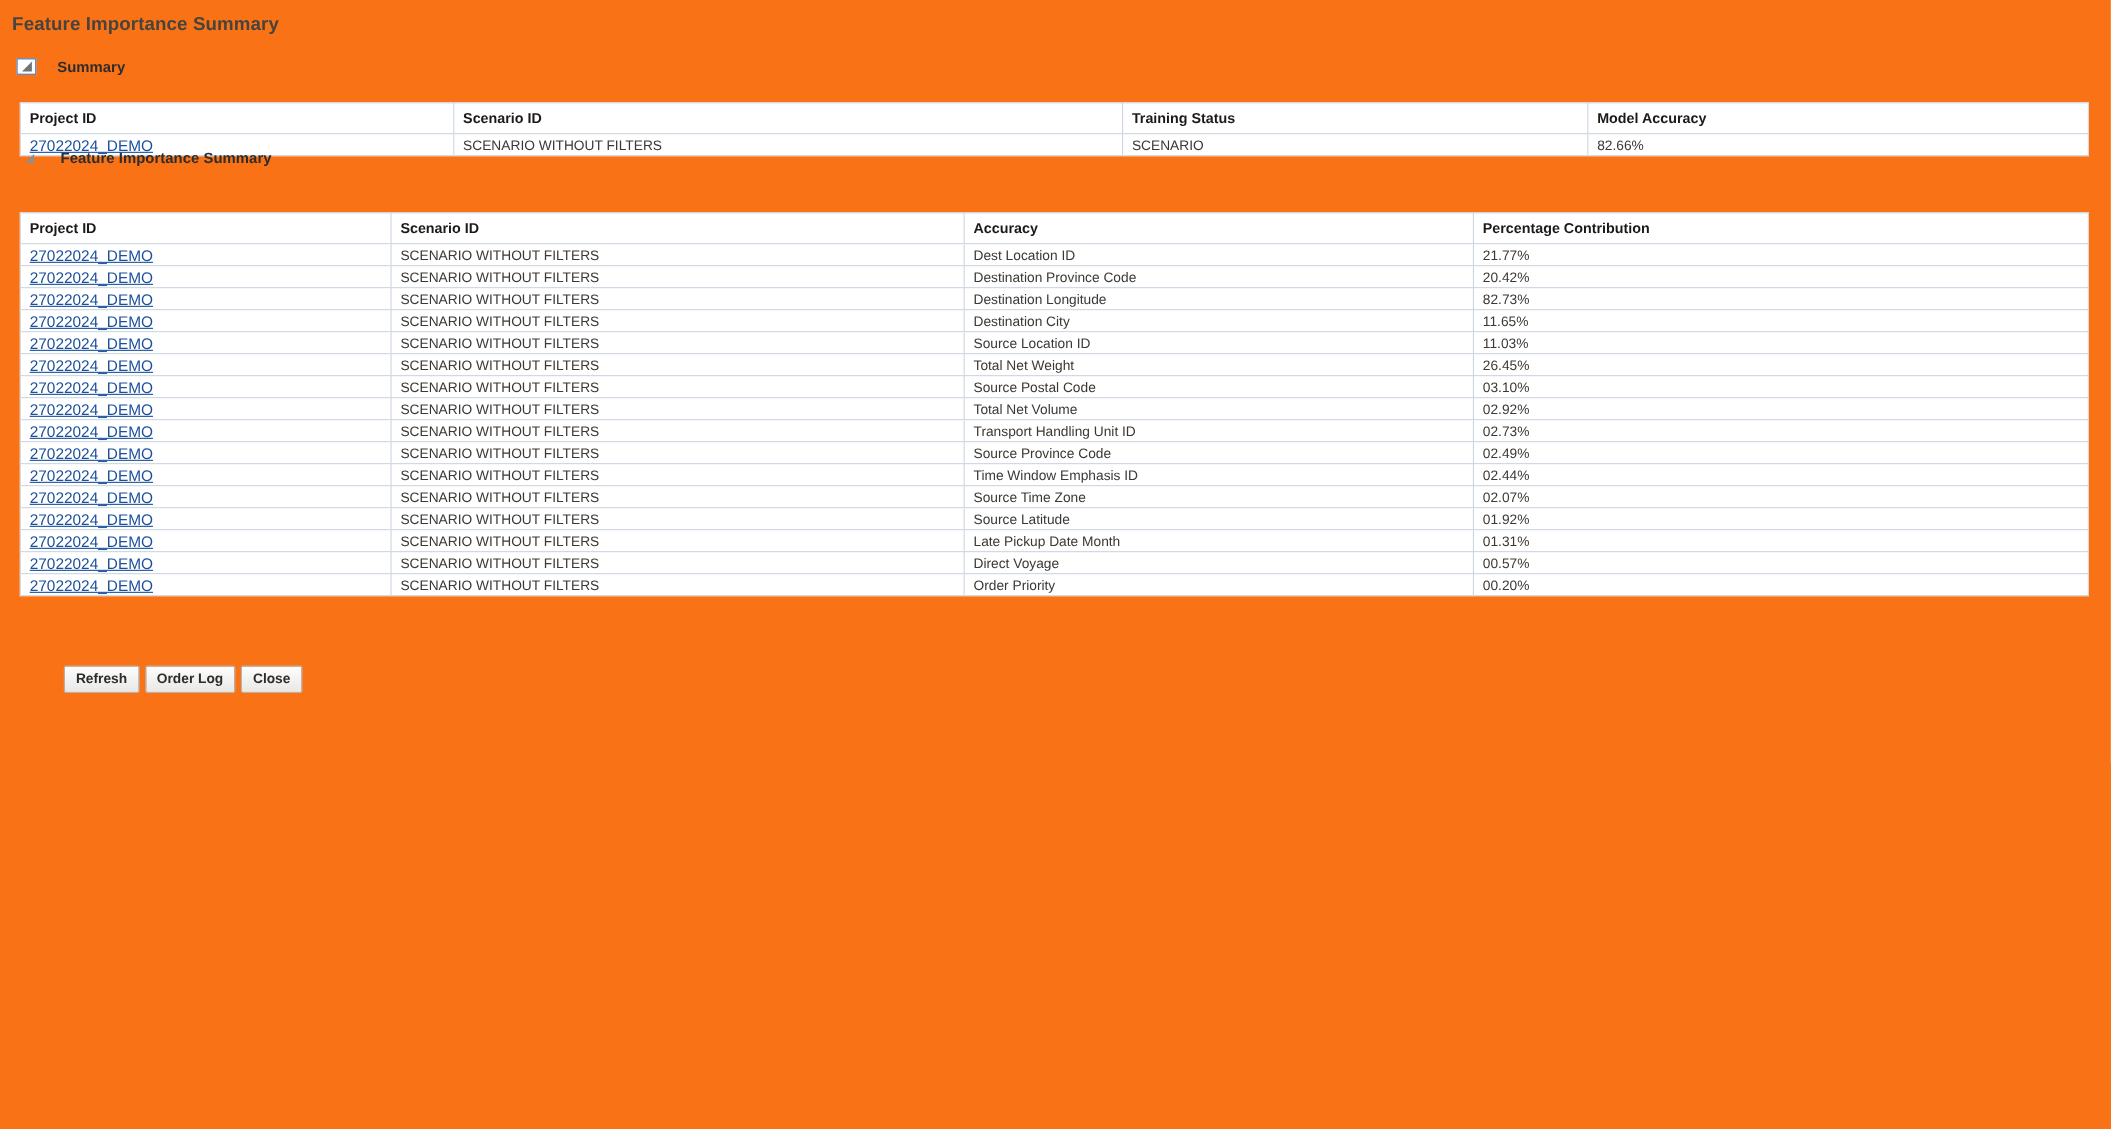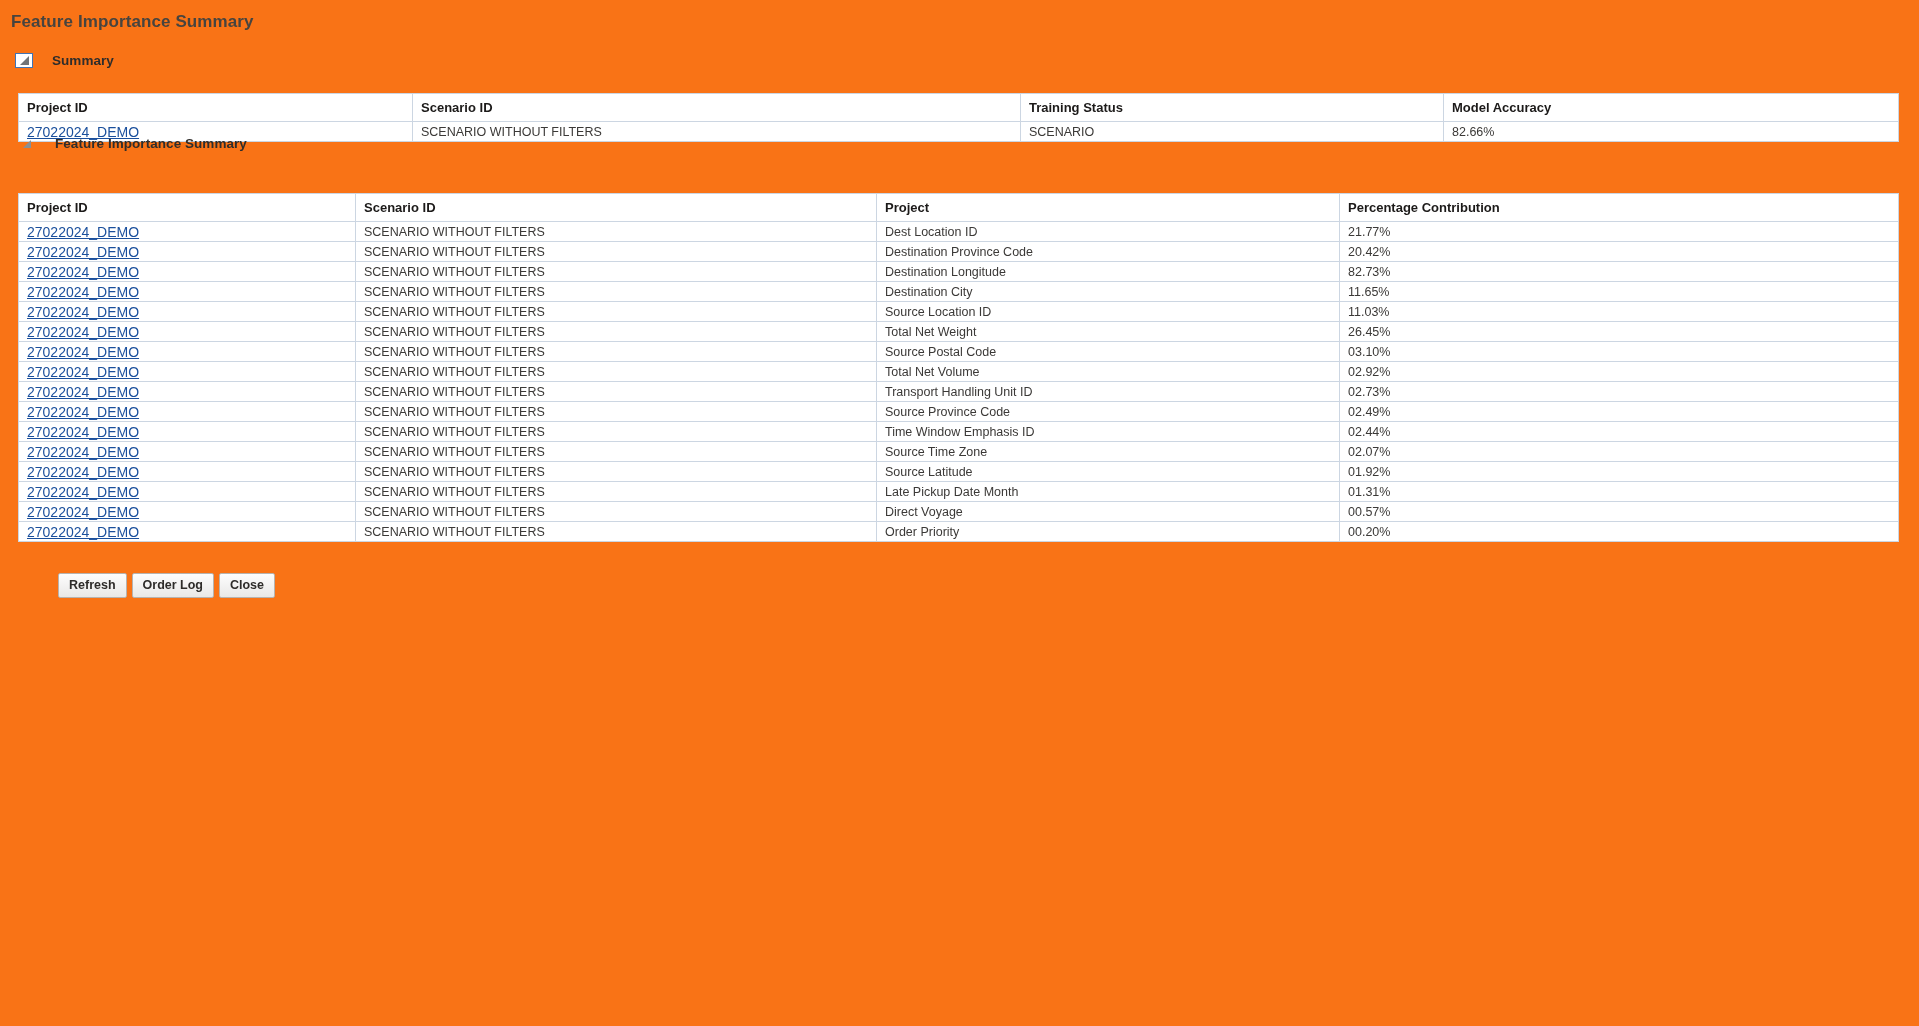--- a/index.html
+++ b/index.html
@@ -128,21 +128,21 @@
   #feature-table { left: 18px; top: 193px; width: 1880px; }
   #feature-table col.c0 { width: 337px; }
   #feature-table col.c1 { width: 521px; }
   #feature-table col.c2 { width: 463px; }
   #feature-table col.c3 { width: 559px; }
 
   
   .button-bar {
     position: absolute;
     left: 16px;
-    top: 573px;
+    top: 605px;
     display: flex;
     gap: 5px;
     padding-left: 42px;
   }
   .btn {
     font-family: "Liberation Sans", sans-serif;
     font-size: 12.5px;
     font-weight: 700;
     color: #2e2c2a;
     background: linear-gradient(#fdfdfd, #e9e8e7);
@@ -207,21 +207,21 @@
     <colgroup>
       <col class="c0">
         <col class="c1">
         <col class="c2">
         <col class="c3">
     </colgroup>
     <thead>
       <tr>
         <th>Project ID</th>
         <th>Scenario ID</th>
-        <th>Project</th>
+        <th>Accuracy</th>
         <th>Percentage Contribution</th>
       </tr>
     </thead>
     <tbody id="feature-table-body">
         <tr>
           <td><a class="cell-link">27022024_DEMO</a></td>
           <td>SCENARIO WITHOUT FILTERS</td>
           <td>Dest Location ID</td>
           <td>21.77%</td>
         </tr>

